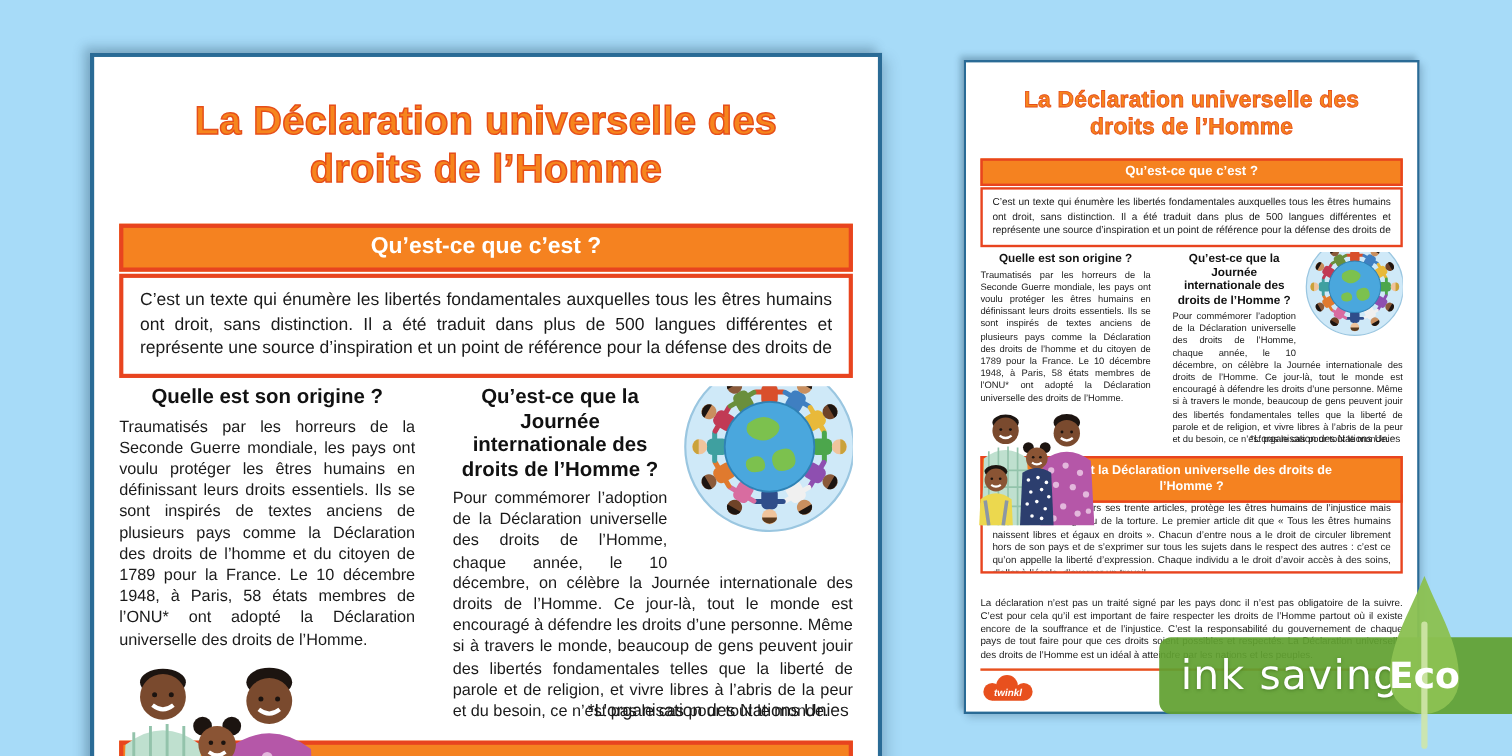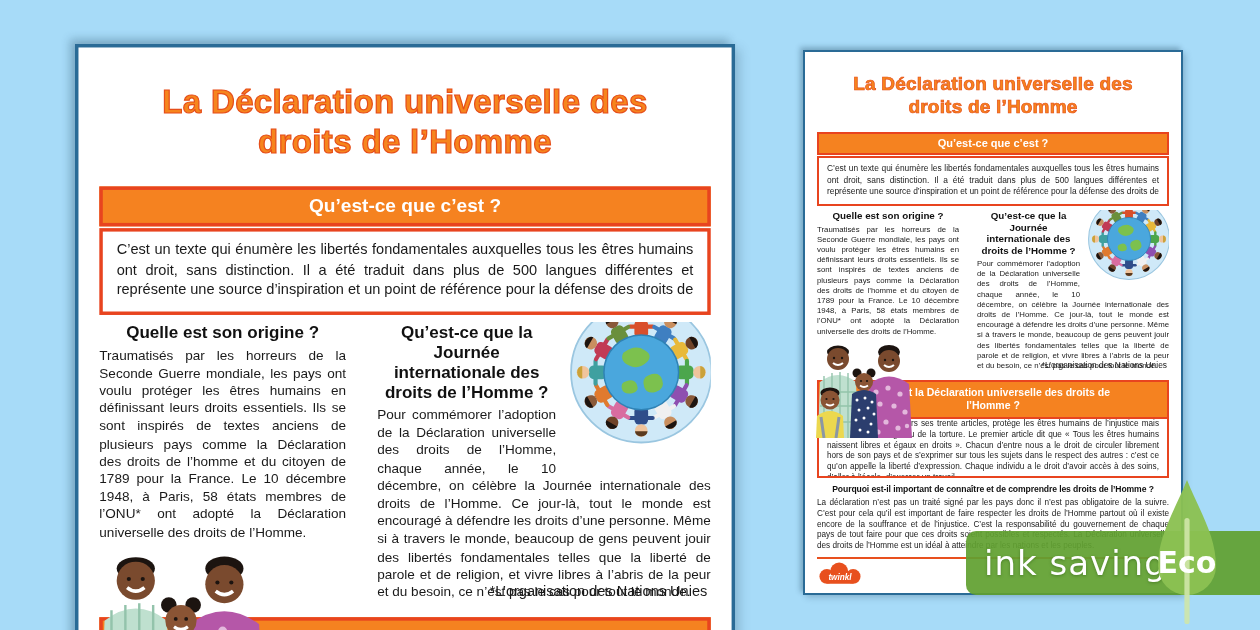--- a/index.html
+++ b/index.html
@@ -294,21 +294,20 @@
   <div class="footnote">*L’organisation des Nations Unies</div>
   <div class="family">
     <svg viewBox="0 0 102 98">
         <use href="#g-family"></use>
       </svg>
   </div>
   <div class="bar bar-says">
     <span class="w">Que dit la Déclaration universelle des droits de l’Homme ?</span>
   </div>
   <div class="says-box">La déclaration, à travers ses trente articles, protège les êtres humains de l’injustice mais aussi de l’esclavage ou de la torture. Le premier article dit que « Tous les êtres humains naissent libres et égaux en droits ». Chacun d’entre nous a le droit de circuler librement hors de son pays et de s’exprimer sur tous les sujets dans le respect des autres : c’est ce qu’on appelle la liberté d’expression. Chaque individu a le droit d’avoir accès à des soins, d’aller à l’école, d’exercer un travail.</div>
-  <div class="why-h">Pourquoi est-il important de connaître et de comprendre les droits de l’Homme ?</div>
   <div class="why-b">La déclaration n’est pas un traité signé par les pays donc il n’est pas obligatoire de la suivre. C’est pour cela qu’il est important de faire respecter les droits de l’Homme partout où il existe encore de la souffrance et de l’injustice. C’est la responsabilité du gouvernement de chaque pays de tout faire pour que ces droits soient possibles et respectés. La Déclaration universelle des droits de l’Homme est un idéal à atteindre par les nations et les peuples.</div>
   <div class="rule"></div>
   <div class="logo">
     <svg viewBox="0 0 56 30">
         <use href="#g-logo"></use>
         <text x="28" y="22" text-anchor="middle" font-size="10" font-weight="bold" fill="#ffffff">twinkl</text>
       </svg>
   </div>
 </div>
 

